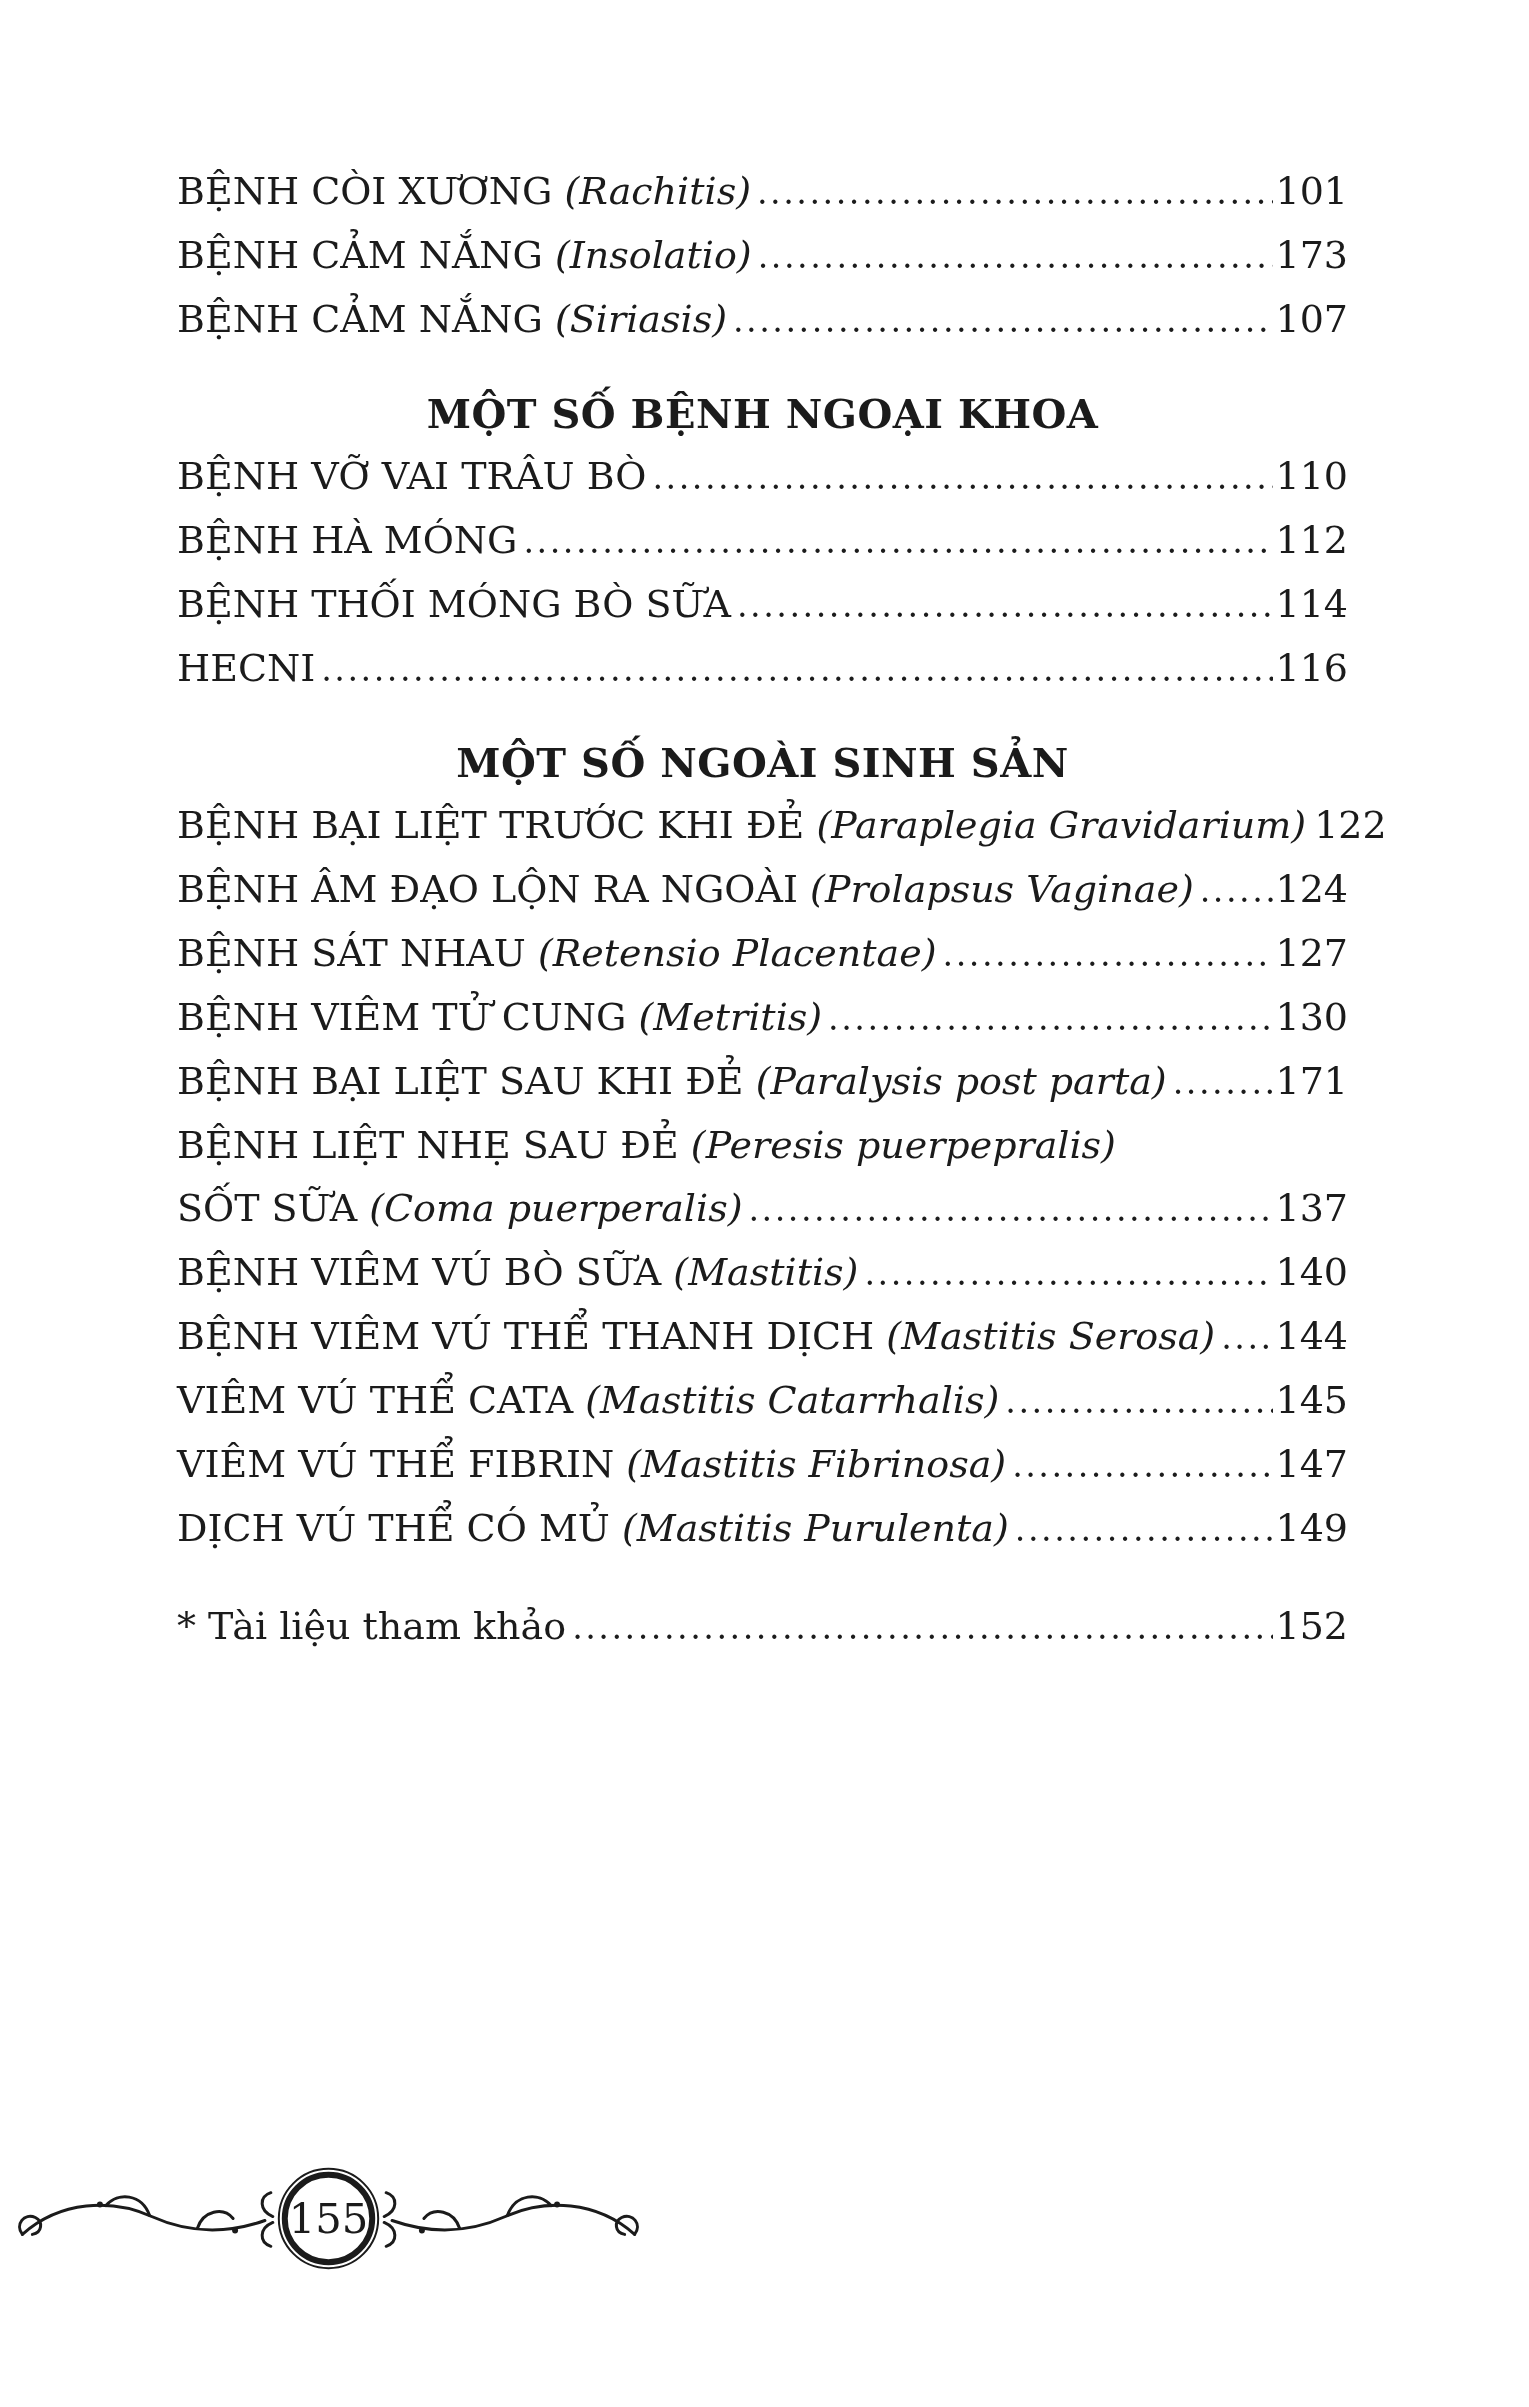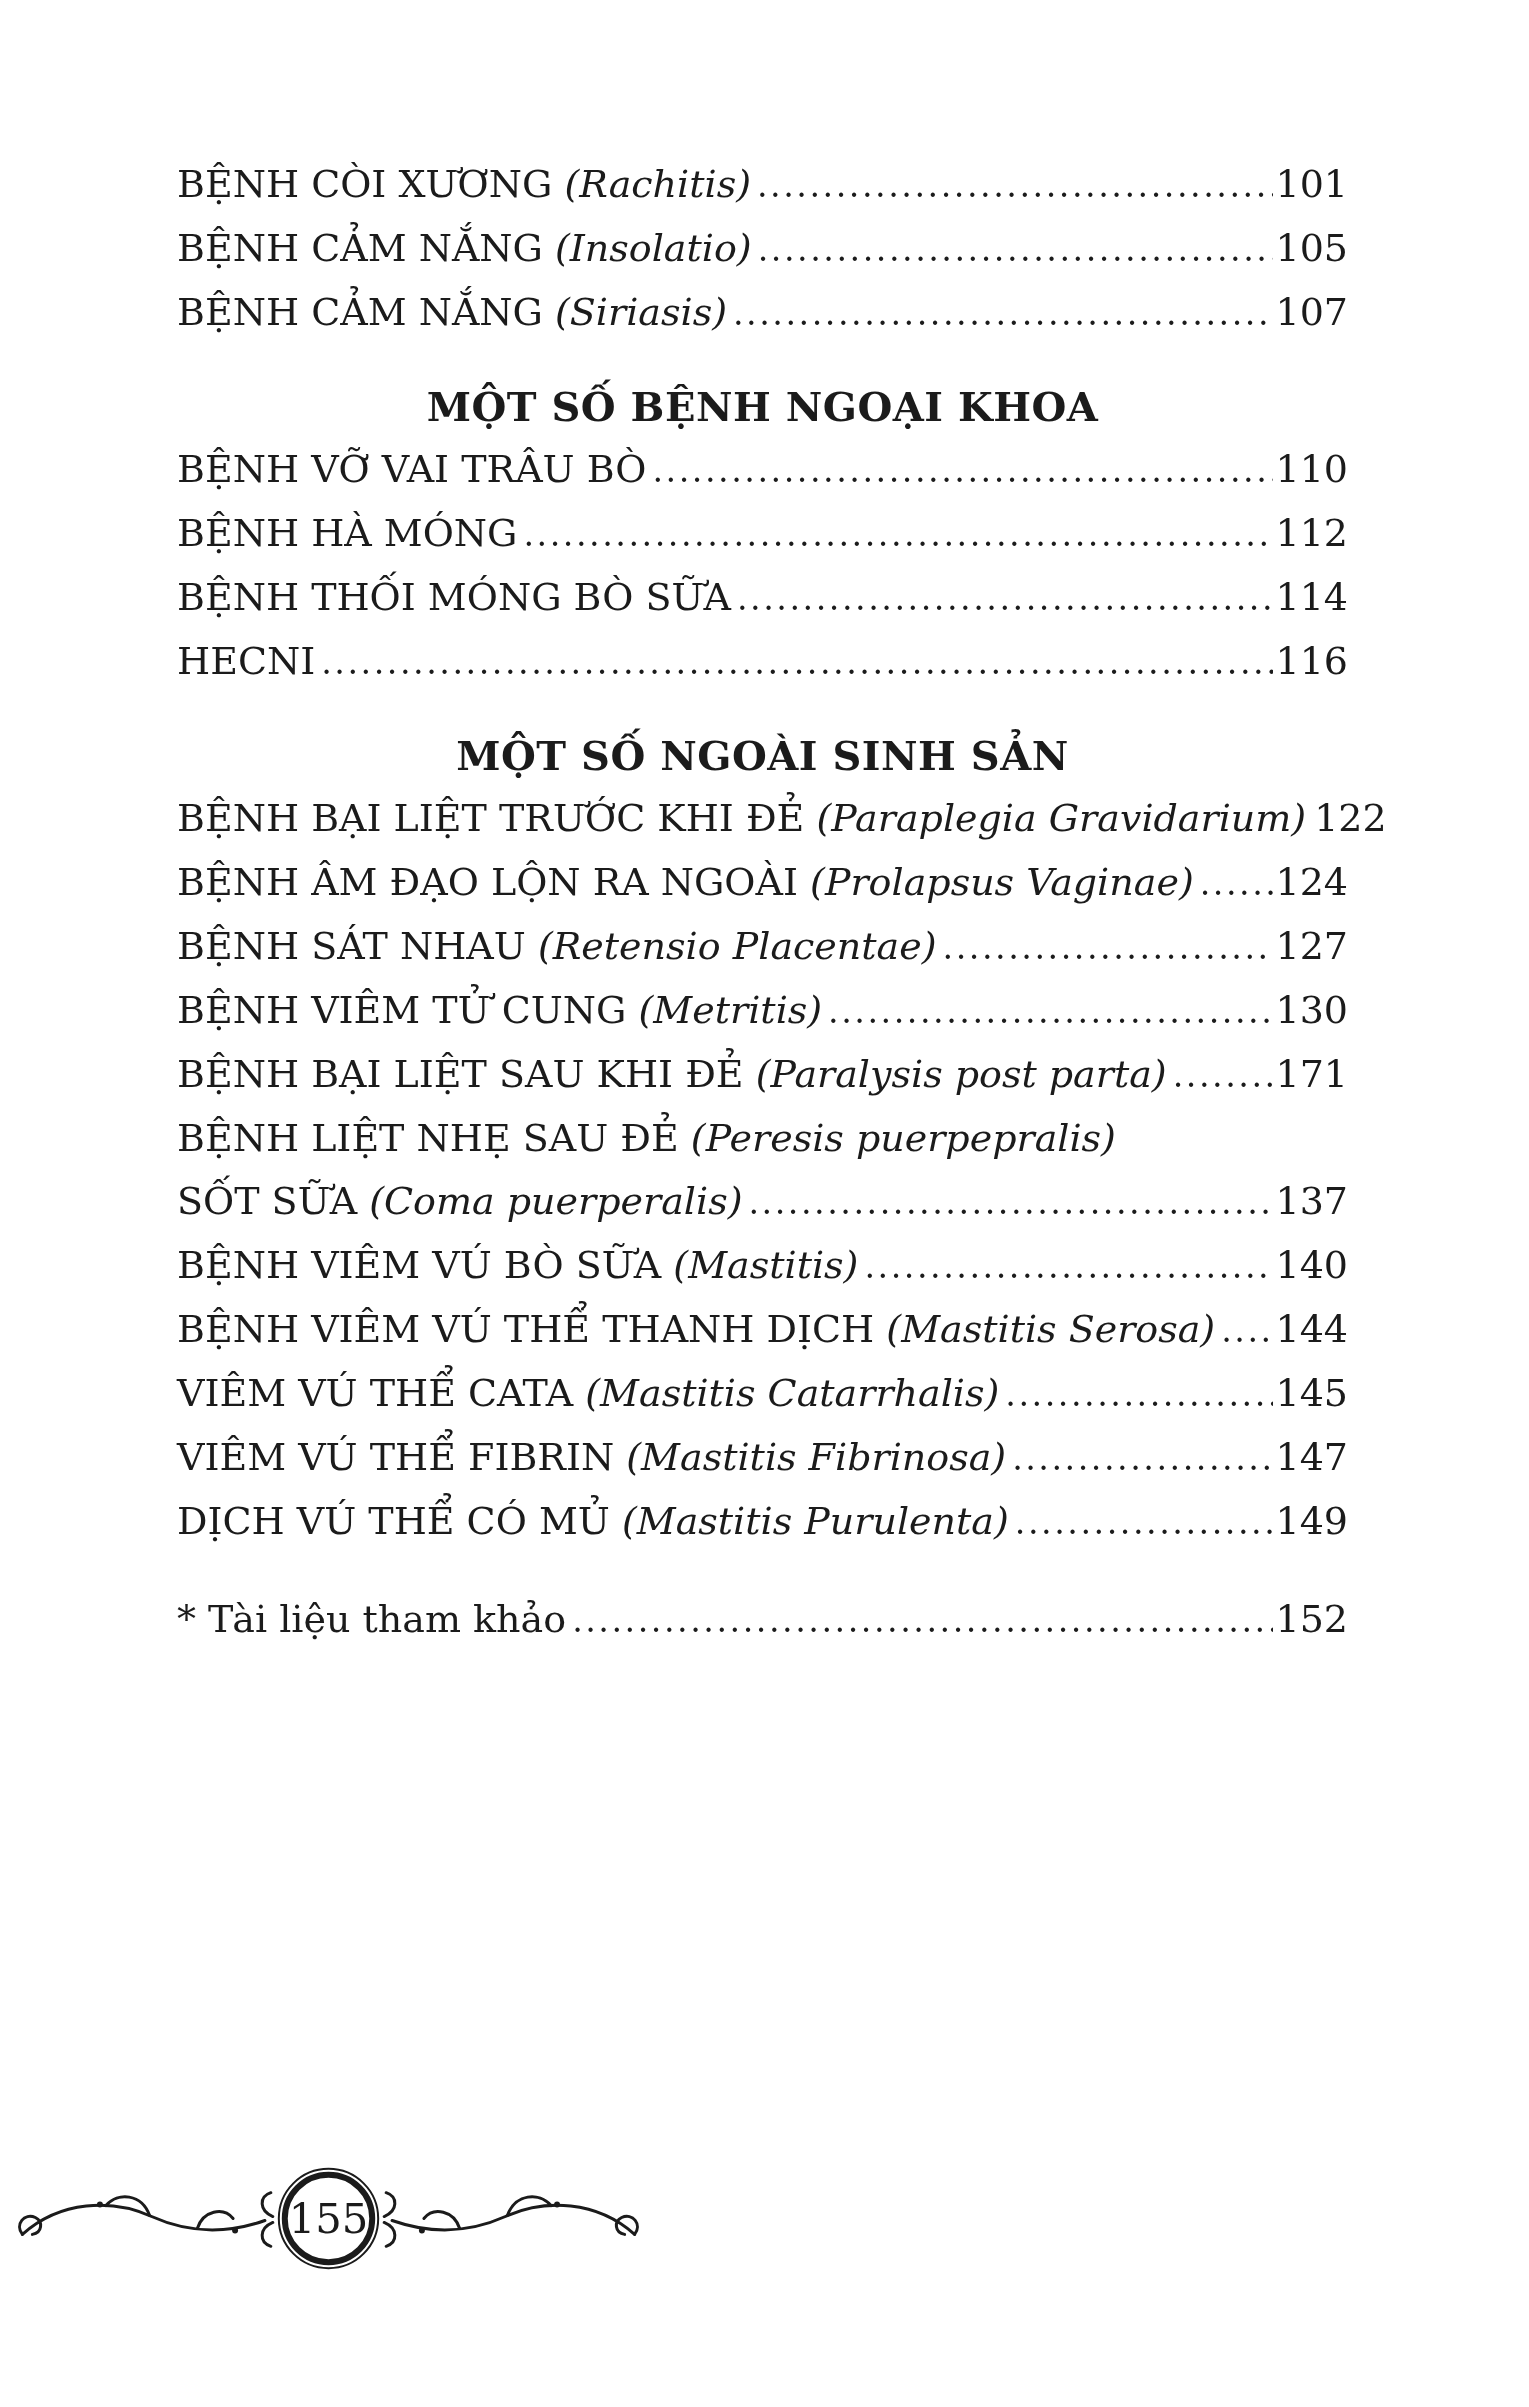--- a/index.html
+++ b/index.html
@@ -8,21 +8,21 @@
     width: 1529px;
     height: 2408px;
     margin: 0 auto;
     background: #ffffff;
     font-family: "DejaVu Serif", "Liberation Serif", serif;
     color: #1b1b1b;
     overflow: hidden;
   }
   .content {
     position: absolute;
-    top: 153px;
+    top: 160px;
     left: 177px;
     width: 1171px;
   }
   .entry {
     display: flex;
     align-items: baseline;
     font-size: 38px;
     line-height: 63px;
   }
   .entry-title { white-space: nowrap; flex-shrink: 0; }
@@ -70,21 +70,21 @@
     <div class="section-entries">
   <div class="entry">
     <span class="entry-title"><span class="t">BỆNH CÒI XƯƠNG</span><span class="latin">&nbsp;(Rachitis)</span></span>
     <span class="dots"></span>
     <span class="pagenum">101</span>
   </div>
 
   <div class="entry">
     <span class="entry-title"><span class="t">BỆNH CẢM NẮNG</span><span class="latin">&nbsp;(Insolatio)</span></span>
     <span class="dots"></span>
-    <span class="pagenum">105</span>
+    <span class="pagenum">173</span>
   </div>
 
   <div class="entry">
     <span class="entry-title"><span class="t">BỆNH CẢM NẮNG</span><span class="latin">&nbsp;(Siriasis)</span></span>
     <span class="dots"></span>
     <span class="pagenum">107</span>
   </div>
 </div>
   </div>
 

